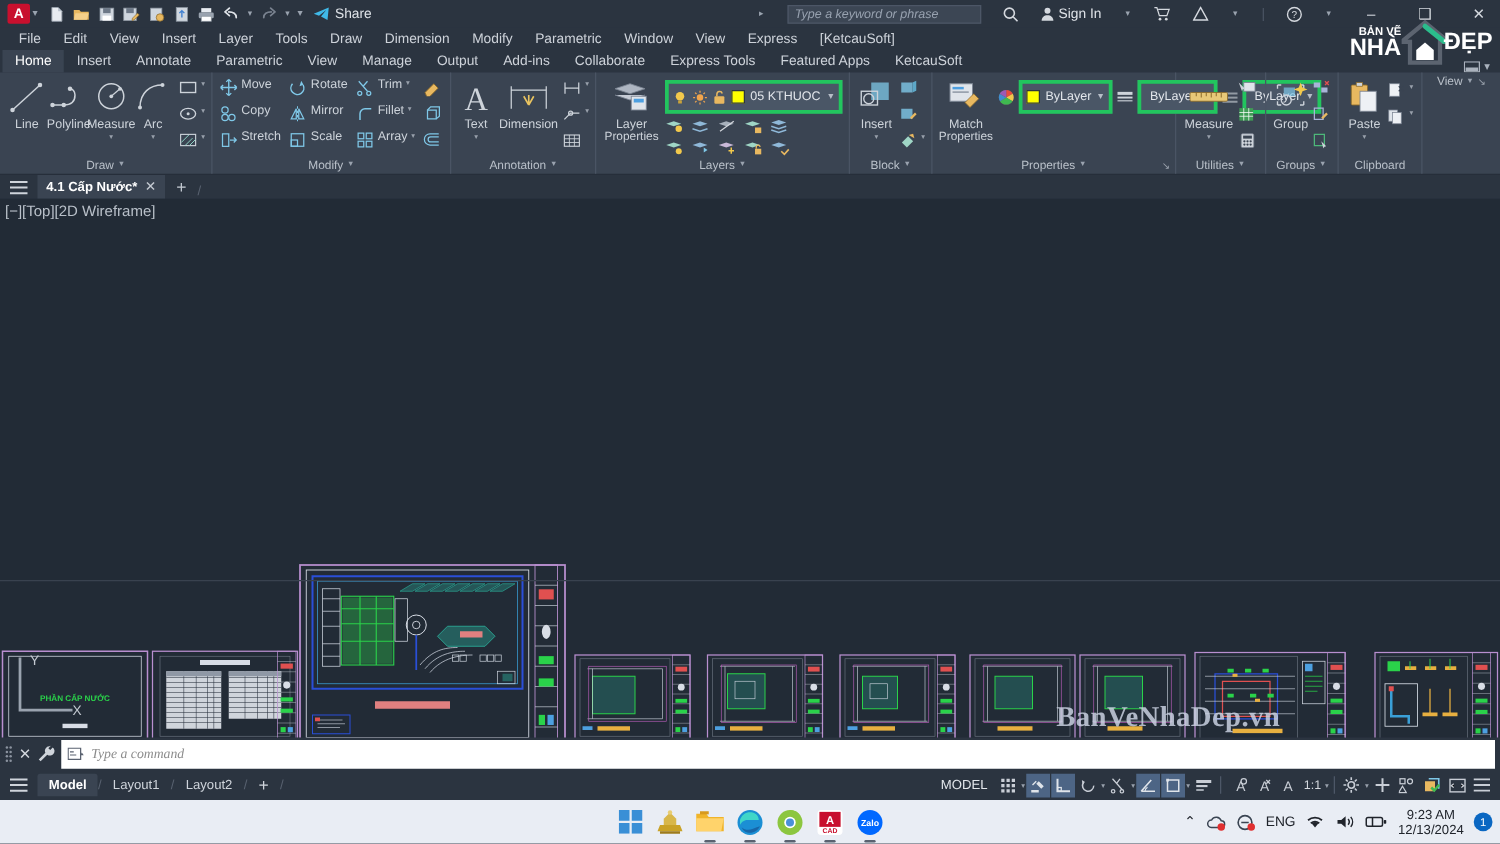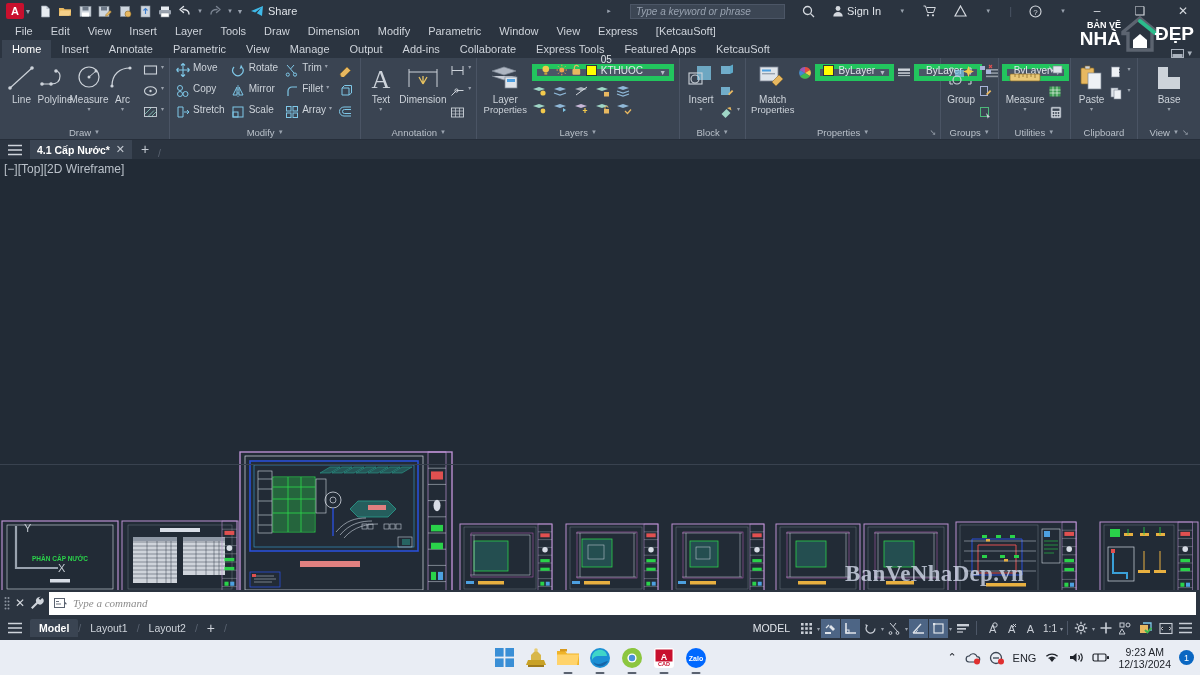--- a/index.html
+++ b/index.html
@@ -74,22 +74,22 @@
   .big .lb { font-size: 10px; margin-top: 1px; text-align: center; line-height: 10px; }
   .big .lb2 { font-size: 9.5px; text-align: center; line-height: 10px; }
   .small-row { display: flex; align-items: flex-start; gap: 3px; height: 20px; color: #cdd3da; font-size: 10px; }
   .small-row .si { width: 15px; height: 15px; display: flex; align-items: center; justify-content: center; }
   .stack { display: flex; flex-direction: column; gap: 1px; }
   .ic svg, .si svg { display: block; }
   .mini-caret { font-size: 6px; color: #98a0ab; }
 
   
   .combo {
-    height: 17px; background: #49soup; background: #4a5666; border: 5px solid #22c55e;
-    display: flex; align-items: flex-end; gap: 4px; padding: 0 3px; font-size: 10px; color: #e2e6eb;
+    height: 27px; background: #49soup; background: #4a5666; border: 3px solid #22c55e;
+    display: flex; align-items: center; gap: 4px; padding: 0 3px; font-size: 10px; color: #e2e6eb;
   }
   .swatch { width: 11px; height: 11px; border: 1px solid #2b3440; }
   .combo .arr { margin-left: auto; font-size: 7px; color: #b6bdc7; }
   .linerep { flex: 1; display: flex; align-items: center; }
   .linerep i { display: block; height: 1px; background: #dfe3e8; flex: 1; }
 
   
   .tabbar {
     height: 19px; background: #2b3440; display: flex; align-items: flex-end;
     flex: 0 0 19px; font-size: 10.5px; color: #cfd4db;
@@ -771,20 +771,71 @@
           </div>
         </div>
       </div>
       <div class="panel-title">
         <span>Properties</span>
           <span class="dd">▼</span>
         <span style="position:absolute;right:4px;font-size:8px;color:#98a0ab">↘</span>
       </div>
     </div>
 
+    <div class="panel" style="width:74px">
+      <div class="panel-body" style="gap:2px">
+        <div class="big" style="width:42px">
+          <div class="ic">
+              <svg width="36" height="28" viewBox="0 0 36 28">
+                <rect x="3" y="10" width="30" height="7" rx="1" fill="#e8c878" stroke="#8b6a2a" stroke-width=".7"></rect>
+                <path d="M8 10v3M12 10v4M16 10v3M20 10v4M24 10v3M28 10v4" stroke="#8b6a2a" stroke-width=".8"></path>
+              </svg>
+            </div>
+          <div class="lb">Measure</div>
+          <div class="mini-caret">▾</div>
+        </div>
+        <div class="stack" style="margin-top:1px">
+          <div class="small-row">
+            <span class="si">
+                <svg width="15" height="13" viewBox="0 0 15 13">
+                  <rect x="5" y="2" width="9" height="7" fill="#dfe4ea" stroke="#7d8694" stroke-width=".7"></rect>
+                  <path d="M1 2l5 5-1.8.4-.6 1.6z" fill="#cdd3da"></path>
+                </svg>
+              </span>
+          </div>
+          <div class="small-row">
+            <span class="si">
+                <svg width="15" height="13" viewBox="0 0 15 13">
+                  <rect x="1.5" y="1.5" width="11" height="10" fill="#3f9c55"></rect>
+                  <path d="M1.5 5h11M1.5 8h11M5 1.5v10M9 1.5v10" stroke="#fff" stroke-width=".6"></path>
+                </svg>
+              </span>
+          </div>
+          <div class="small-row">
+            <span class="si">
+                <svg width="14" height="13" viewBox="0 0 14 13">
+                  <rect x="2" y="1" width="10" height="11" rx="1" fill="#cdd3da" stroke="#7d8694" stroke-width=".6"></rect>
+                  <rect x="3.5" y="2.5" width="7" height="2.4" fill="#3a4452"></rect>
+                  <circle cx="4.5" cy="7" r=".9" fill="#3a4452"></circle>
+                  <circle cx="7" cy="7" r=".9" fill="#3a4452"></circle>
+                  <circle cx="9.5" cy="7" r=".9" fill="#3a4452"></circle>
+                  <circle cx="4.5" cy="9.6" r=".9" fill="#3a4452"></circle>
+                  <circle cx="7" cy="9.6" r=".9" fill="#3a4452"></circle>
+                  <circle cx="9.5" cy="9.6" r=".9" fill="#3a4452"></circle>
+                </svg>
+              </span>
+          </div>
+        </div>
+      </div>
+      <div class="panel-title">
+        <span>Utilities</span>
+          <span class="dd">▼</span>
+      </div>
+    </div>
+
     <div class="panel" style="width:58px">
       <div class="panel-body" style="gap:2px">
         <div class="big" style="width:32px">
           <div class="ic">
               <svg width="30" height="28" viewBox="0 0 30 28">
                 <path d="M4 4h3M4 4v3M4 17v3M4 20h3M22 4h3M25 4v3M22 20h3M25 17v3" stroke="#cdd3da" stroke-width="1.1" fill="none"></path>
                 <rect x="9" y="6" width="9" height="7" fill="#7fc8e8" opacity=".7"></rect>
                 <circle cx="11" cy="16" r="4" fill="none" stroke="#cdd3da" stroke-width="1.1"></circle>
                 <path d="M21 6l1.5-4 1.5 4 4 1.5-4 1.5-1.5 4-1.5-4-4-1.5z" fill="#f2c94c"></path>
               </svg>
@@ -818,71 +869,20 @@
               </span>
           </div>
         </div>
       </div>
       <div class="panel-title">
         <span>Groups</span>
           <span class="dd">▼</span>
       </div>
     </div>
 
-    <div class="panel" style="width:74px">
-      <div class="panel-body" style="gap:2px">
-        <div class="big" style="width:42px">
-          <div class="ic">
-              <svg width="36" height="28" viewBox="0 0 36 28">
-                <rect x="3" y="10" width="30" height="7" rx="1" fill="#e8c878" stroke="#8b6a2a" stroke-width=".7"></rect>
-                <path d="M8 10v3M12 10v4M16 10v3M20 10v4M24 10v3M28 10v4" stroke="#8b6a2a" stroke-width=".8"></path>
-              </svg>
-            </div>
-          <div class="lb">Measure</div>
-          <div class="mini-caret">▾</div>
-        </div>
-        <div class="stack" style="margin-top:1px">
-          <div class="small-row">
-            <span class="si">
-                <svg width="15" height="13" viewBox="0 0 15 13">
-                  <rect x="5" y="2" width="9" height="7" fill="#dfe4ea" stroke="#7d8694" stroke-width=".7"></rect>
-                  <path d="M1 2l5 5-1.8.4-.6 1.6z" fill="#cdd3da"></path>
-                </svg>
-              </span>
-          </div>
-          <div class="small-row">
-            <span class="si">
-                <svg width="15" height="13" viewBox="0 0 15 13">
-                  <rect x="1.5" y="1.5" width="11" height="10" fill="#3f9c55"></rect>
-                  <path d="M1.5 5h11M1.5 8h11M5 1.5v10M9 1.5v10" stroke="#fff" stroke-width=".6"></path>
-                </svg>
-              </span>
-          </div>
-          <div class="small-row">
-            <span class="si">
-                <svg width="14" height="13" viewBox="0 0 14 13">
-                  <rect x="2" y="1" width="10" height="11" rx="1" fill="#cdd3da" stroke="#7d8694" stroke-width=".6"></rect>
-                  <rect x="3.5" y="2.5" width="7" height="2.4" fill="#3a4452"></rect>
-                  <circle cx="4.5" cy="7" r=".9" fill="#3a4452"></circle>
-                  <circle cx="7" cy="7" r=".9" fill="#3a4452"></circle>
-                  <circle cx="9.5" cy="7" r=".9" fill="#3a4452"></circle>
-                  <circle cx="4.5" cy="9.6" r=".9" fill="#3a4452"></circle>
-                  <circle cx="7" cy="9.6" r=".9" fill="#3a4452"></circle>
-                  <circle cx="9.5" cy="9.6" r=".9" fill="#3a4452"></circle>
-                </svg>
-              </span>
-          </div>
-        </div>
-      </div>
-      <div class="panel-title">
-        <span>Utilities</span>
-          <span class="dd">▼</span>
-      </div>
-    </div>
-
     <div class="panel" style="width:70px">
       <div class="panel-body" style="gap:2px">
         <div class="big" style="width:32px">
           <div class="ic">
               <svg width="30" height="28" viewBox="0 0 30 28">
                 <rect x="4" y="4" width="13" height="16" rx="1" fill="#e8b860" stroke="#8b6a2a" stroke-width=".7"></rect>
                 <rect x="8" y="2" width="5" height="3" fill="#cdd3da" stroke="#8b6a2a" stroke-width=".6"></rect>
                 <rect x="11" y="9" width="13" height="16" fill="#eef1f5" stroke="#7d8694" stroke-width=".7"></rect>
               </svg>
             </div>
@@ -909,31 +909,20 @@
             <span class="mini-caret">▾</span>
           </div>
         </div>
       </div>
       <div class="panel-title">
         <span>Clipboard</span>
       </div>
     </div>
 
     <div class="panel" style="width:64px;border-right:none">
-      <div class="panel-body" style="justify-content:center">
-        <div class="big" style="width:34px">
-          <div class="ic">
-              <svg width="30" height="28" viewBox="0 0 30 28">
-                <path d="M4 3h10v10h12v12H4z" fill="#cdd3da"></path>
-              </svg>
-            </div>
-          <div class="lb">Base</div>
-          <div class="mini-caret">▾</div>
-        </div>
-      </div>
       <div class="panel-title">
         <span>View</span>
           <span class="dd">▼</span>
         <span style="font-size:8px;color:#98a0ab">↘</span>
       </div>
     </div>
 
     <div class="brand" style="top:-44px">
       <div style="display:flex;flex-direction:column;align-items:flex-end;margin-right:-2px">
         <div class="brand-txt">BẢN VẼ</div>

